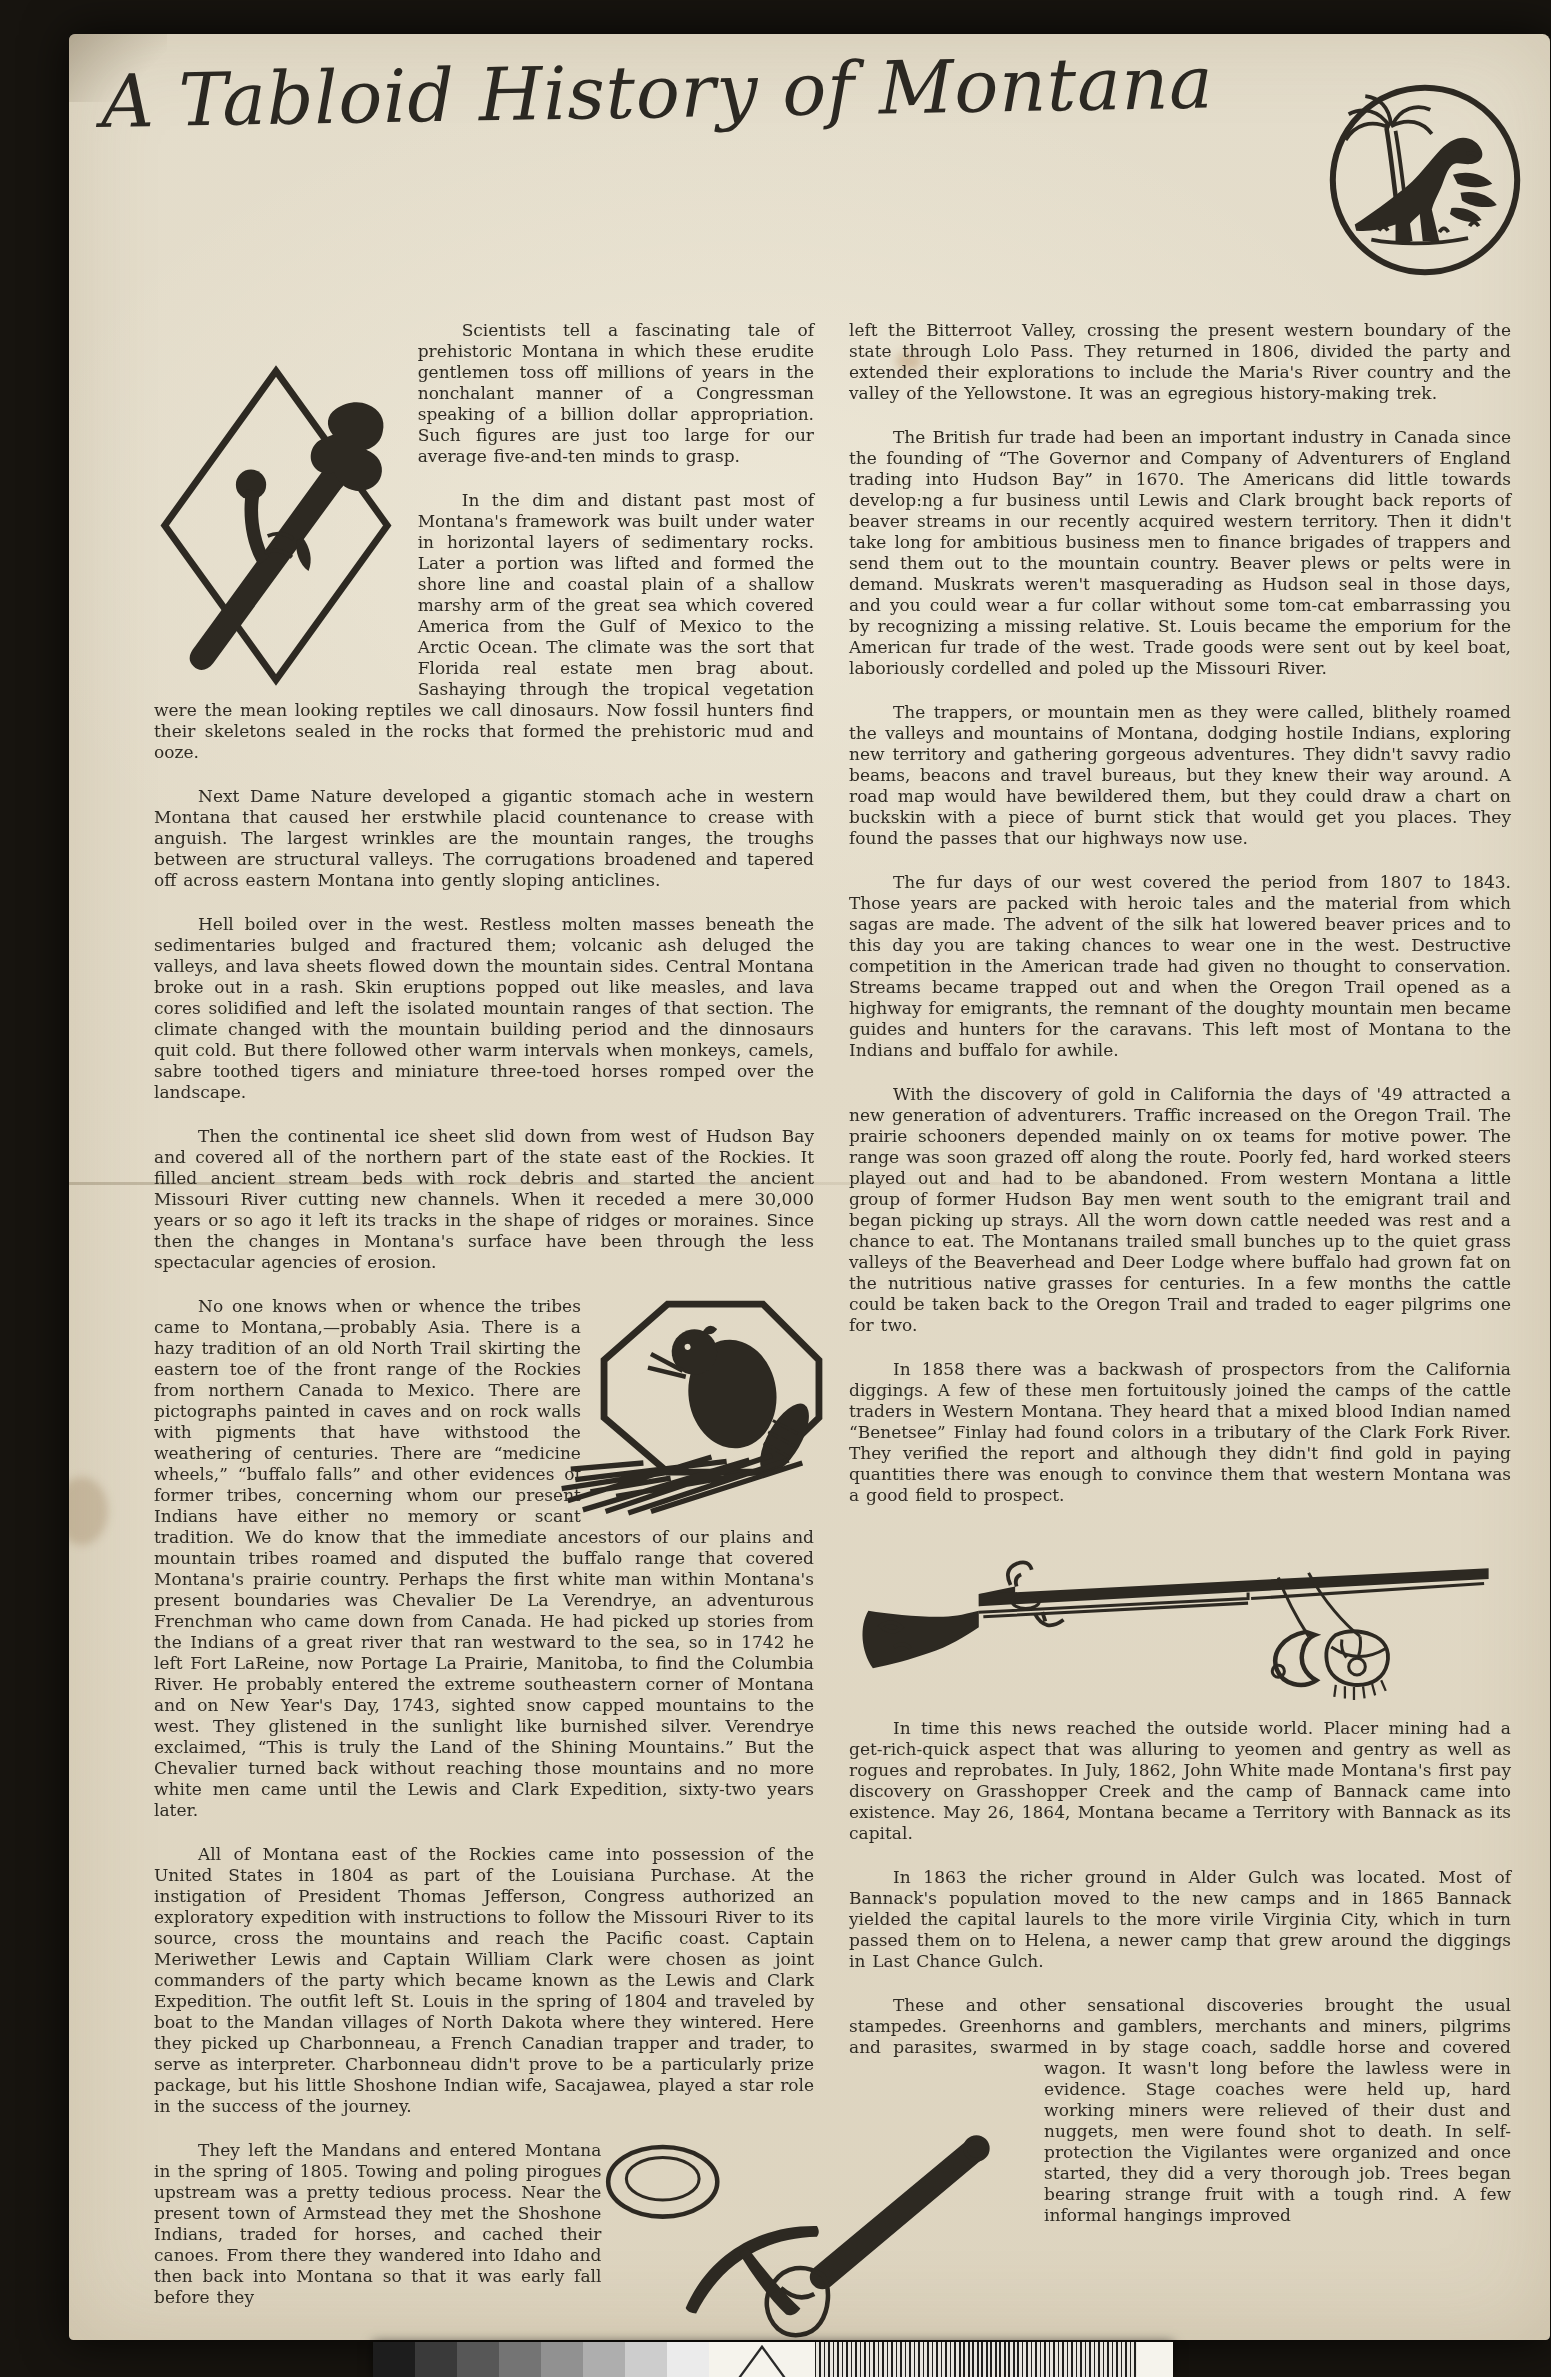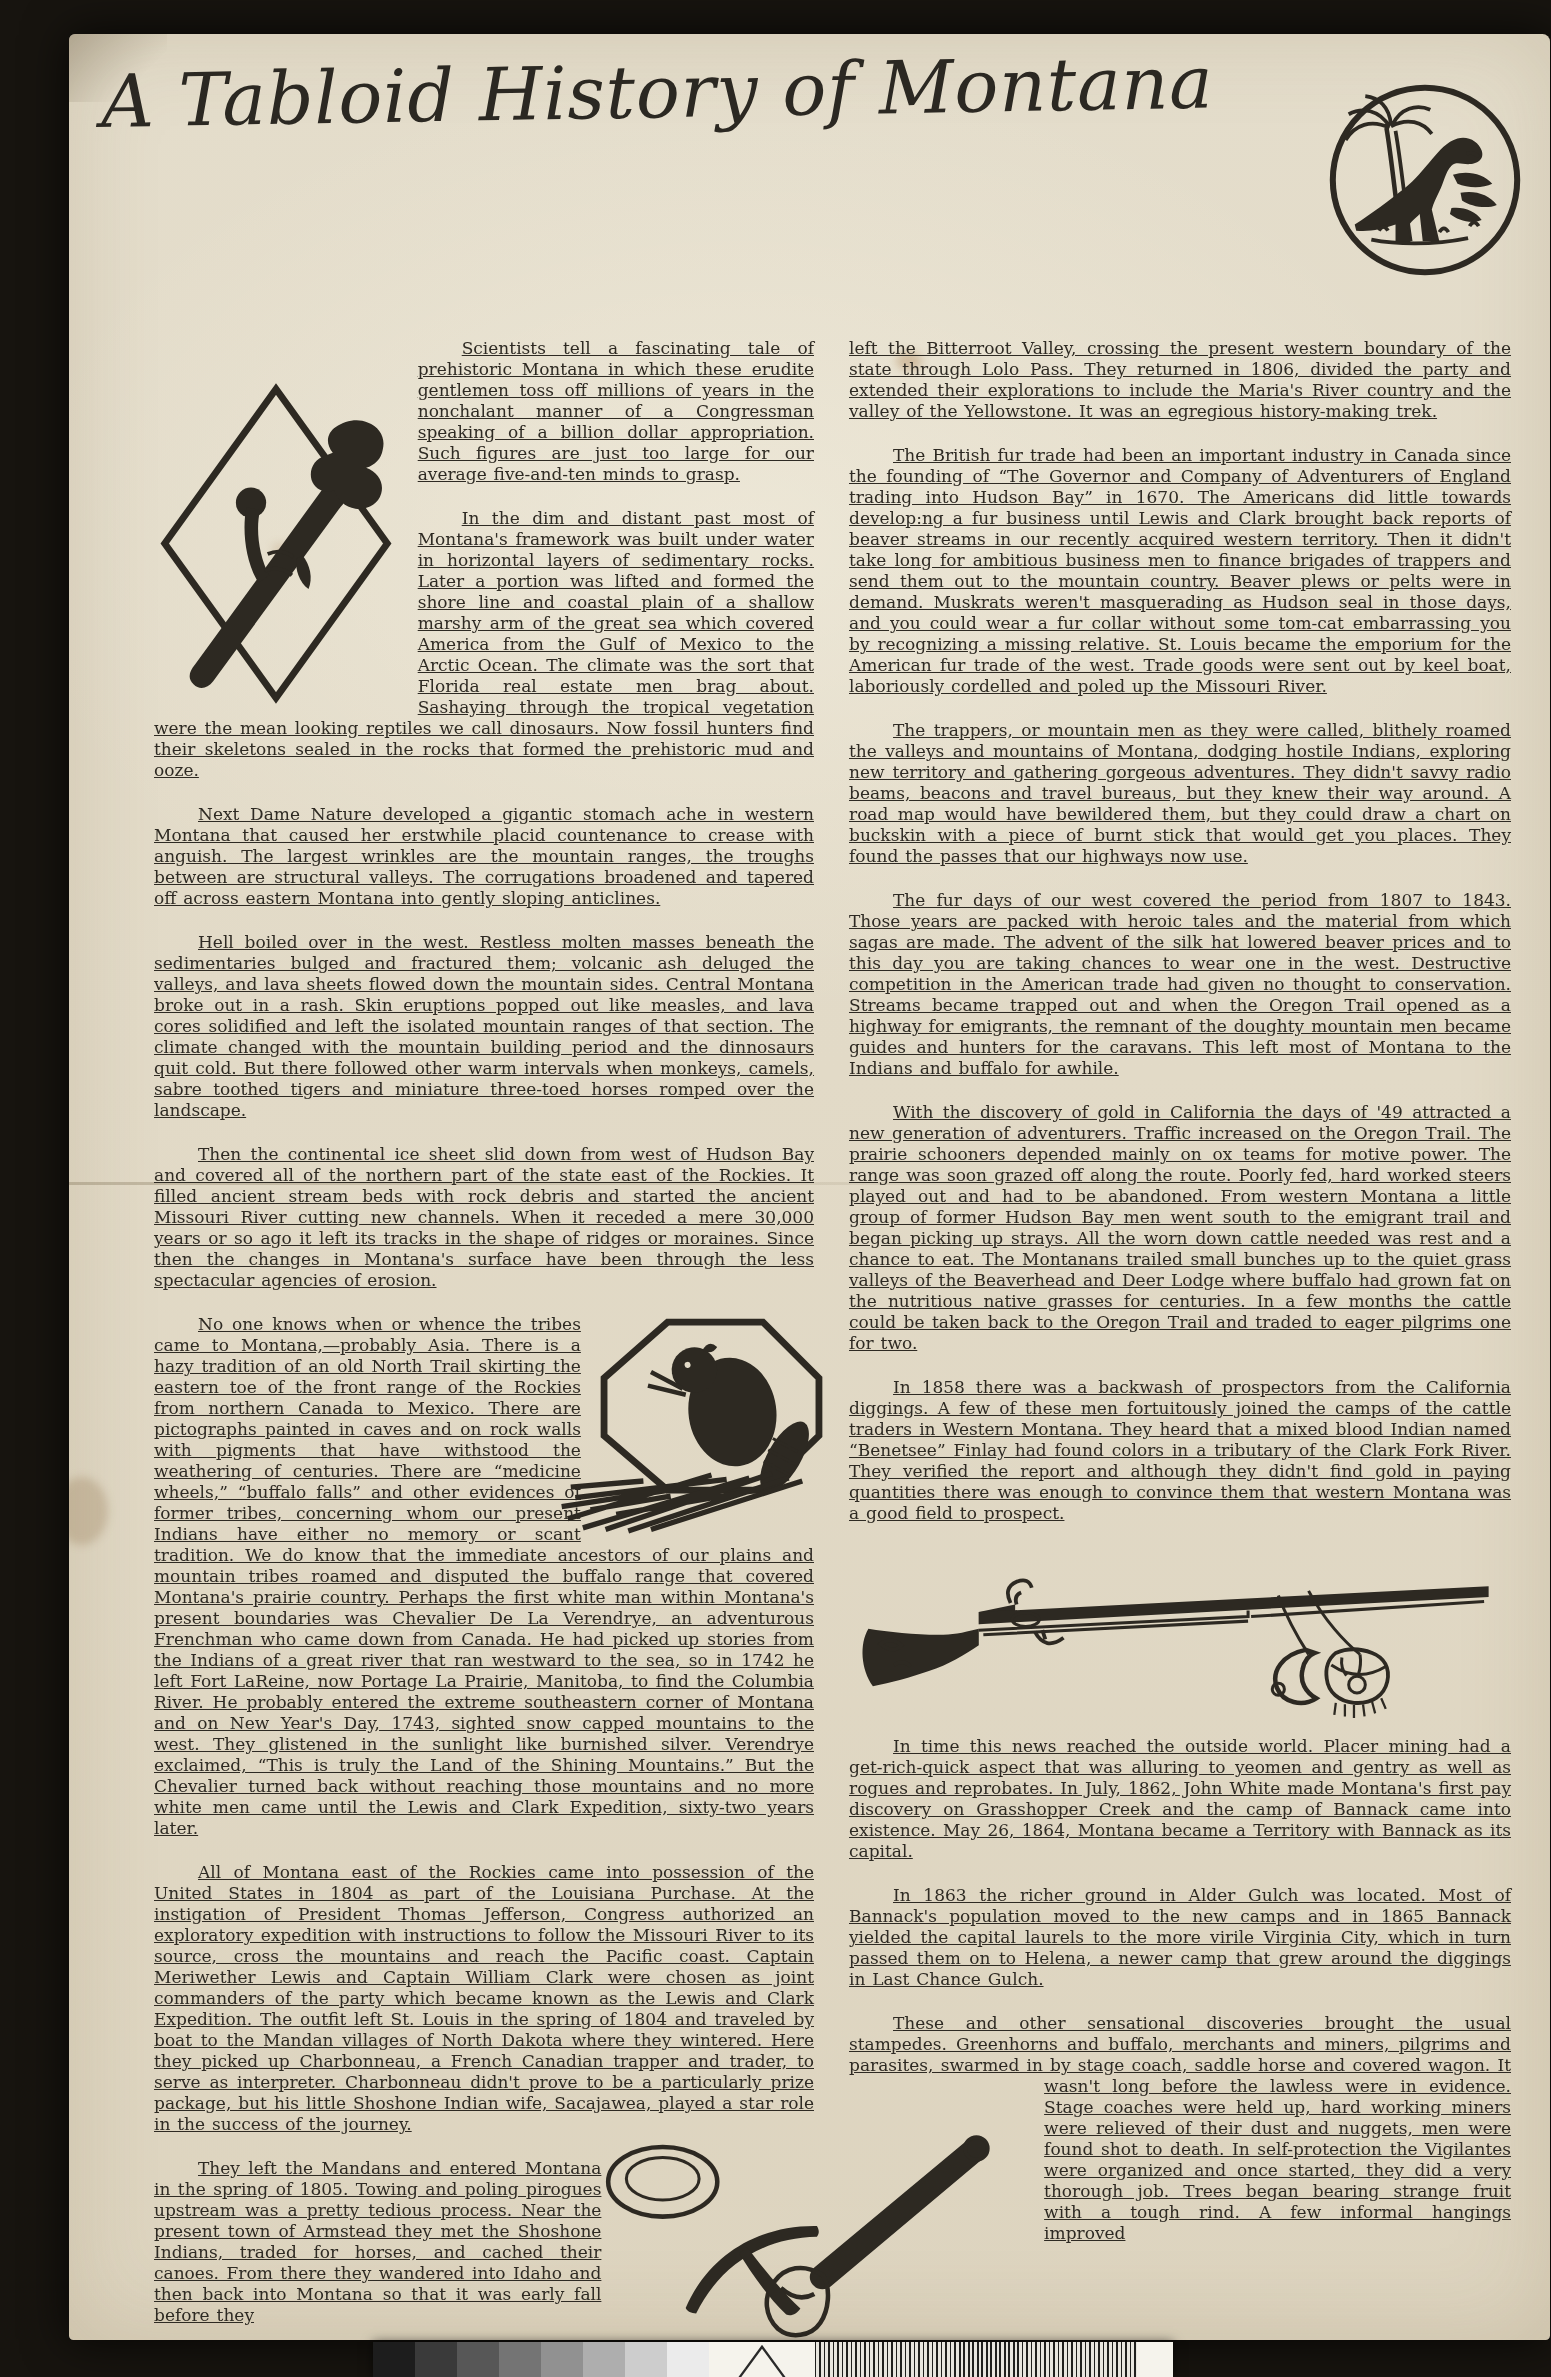--- a/index.html
+++ b/index.html
@@ -28,21 +28,21 @@
     position:absolute;left:0;top:1148px;width:100%;height:3px;
     background:linear-gradient(90deg, rgba(110,95,65,.30), rgba(110,95,65,.10) 55%, rgba(110,95,65,0) 85%);
   }
   .title{
     position:absolute;left:32px;top:13.6px;width:1257px;margin:0;
     font-family:"DejaVu Serif", serif;font-style:italic;font-weight:400;
     font-size:73px;letter-spacing:0.8px;color:#2b2822;white-space:nowrap;
     transform:rotate(-1deg);
   }
   .dino{position:absolute;left:1257px;top:47px;width:198px;height:198px;}
-  .col{position:absolute;top:304px;color:#2e2a23;text-decoration:underline;}
+  .col{position:absolute;top:286px;color:#2e2a23;}
   .col-left{left:85px;width:660px;}
   .col-right{left:780px;width:662px;}
   .para{
     margin:0 0 23px 0;font-size:17px;line-height:21px;
     text-align:justify;text-indent:44px;word-spacing:1.5px;color:#2e2a23;
   }
   .noindent{text-indent:0;}
   .fl-hammer{float:left;width:244px;height:327px;margin:42px 19.7px 7.6px 0;}
   .fl-beaver{float:right;width:227px;height:218px;margin:1.5px -10.6px 7.6px 16.7px;}
   .fl-spacer-left{float:right;width:214px;height:191px;margin:0 -15px 0 13.6px;}
@@ -164,21 +164,21 @@
         <path class="ink" stroke-width="5" d="M636 140 C626 148 622 160 624 174 C626 192 640 204 660 206 C684 208 700 196 704 178 C708 160 700 146 684 140 C668 134 650 134 636 140 Z"></path>
         <path class="ink" stroke-width="4" d="M630 156 q36 24 72 2 M644 146 q-2 14 6 24 M668 142 q2 14 -2 26"></path>
         <circle class="ink" cx="664" cy="182" r="11" stroke-width="4"></circle>
         <path class="ink" stroke-width="3" d="M636 206 l-2 16 M648 208 l0 16 M660 209 l0 17 M672 208 l2 16 M684 205 l4 15 M696 200 l6 14"></path>
       </svg>
     </div>
 
     <p class="para">In time this news reached the outside world.  Placer mining had a get-rich-quick aspect that was alluring to yeomen and gentry as well as rogues and reprobates.  In July, 1862, John White made Montana's first pay discovery on Grasshopper Creek and the camp of Bannack came into existence.  May 26, 1864, Montana became a Territory with Bannack as its capital.</p>
     <p class="para">In 1863 the richer ground in Alder Gulch was located.  Most of Bannack's population moved to the new camps and in 1865 Bannack yielded the capital laurels to the more virile Virginia City, which in turn passed them on to Helena, a newer camp that grew around the diggings in Last Chance Gulch.</p>
     <p class="para">
-      <span>These and other sensational discoveries brought the usual stampedes.  Greenhorns and buffalo, merchants and miners, pilgrims and parasites, swarmed in by stage coach, saddle horse and covered wagon.  It wasn't </span>
+      <span>These and other sensational discoveries brought the usual stampedes.  Greenhorns and gamblers, merchants and miners, pilgrims and parasites, swarmed in by stage coach, saddle horse and covered wagon.  It wasn't </span>
       <span class="fl-spacer-right"></span>
       <span>long before the lawless were in evidence.  Stage coaches were held up, hard working miners were relieved of their dust and nuggets, men were found shot to death.  In self-protection the Vigilantes were organized and once started, they did a very thorough job.  Trees began bearing strange fruit with a tough rind.  A few informal hangings improved</span>
     </p>
   </div>
 
   <div class="pickshovel">
     <svg viewBox="0 0 586 294">
       <ellipse class="ink" cx="96" cy="84" rx="72" ry="46" stroke-width="6"></ellipse>
       <ellipse class="ink" cx="96" cy="80" rx="48" ry="28" stroke-width="4"></ellipse>
       <path class="inkfill" d="M497 30 C504 22 516 22 522 30 C528 38 526 48 518 54 L318 222 C310 228 300 227 294 220 C288 213 289 203 296 197 Z"></path>

